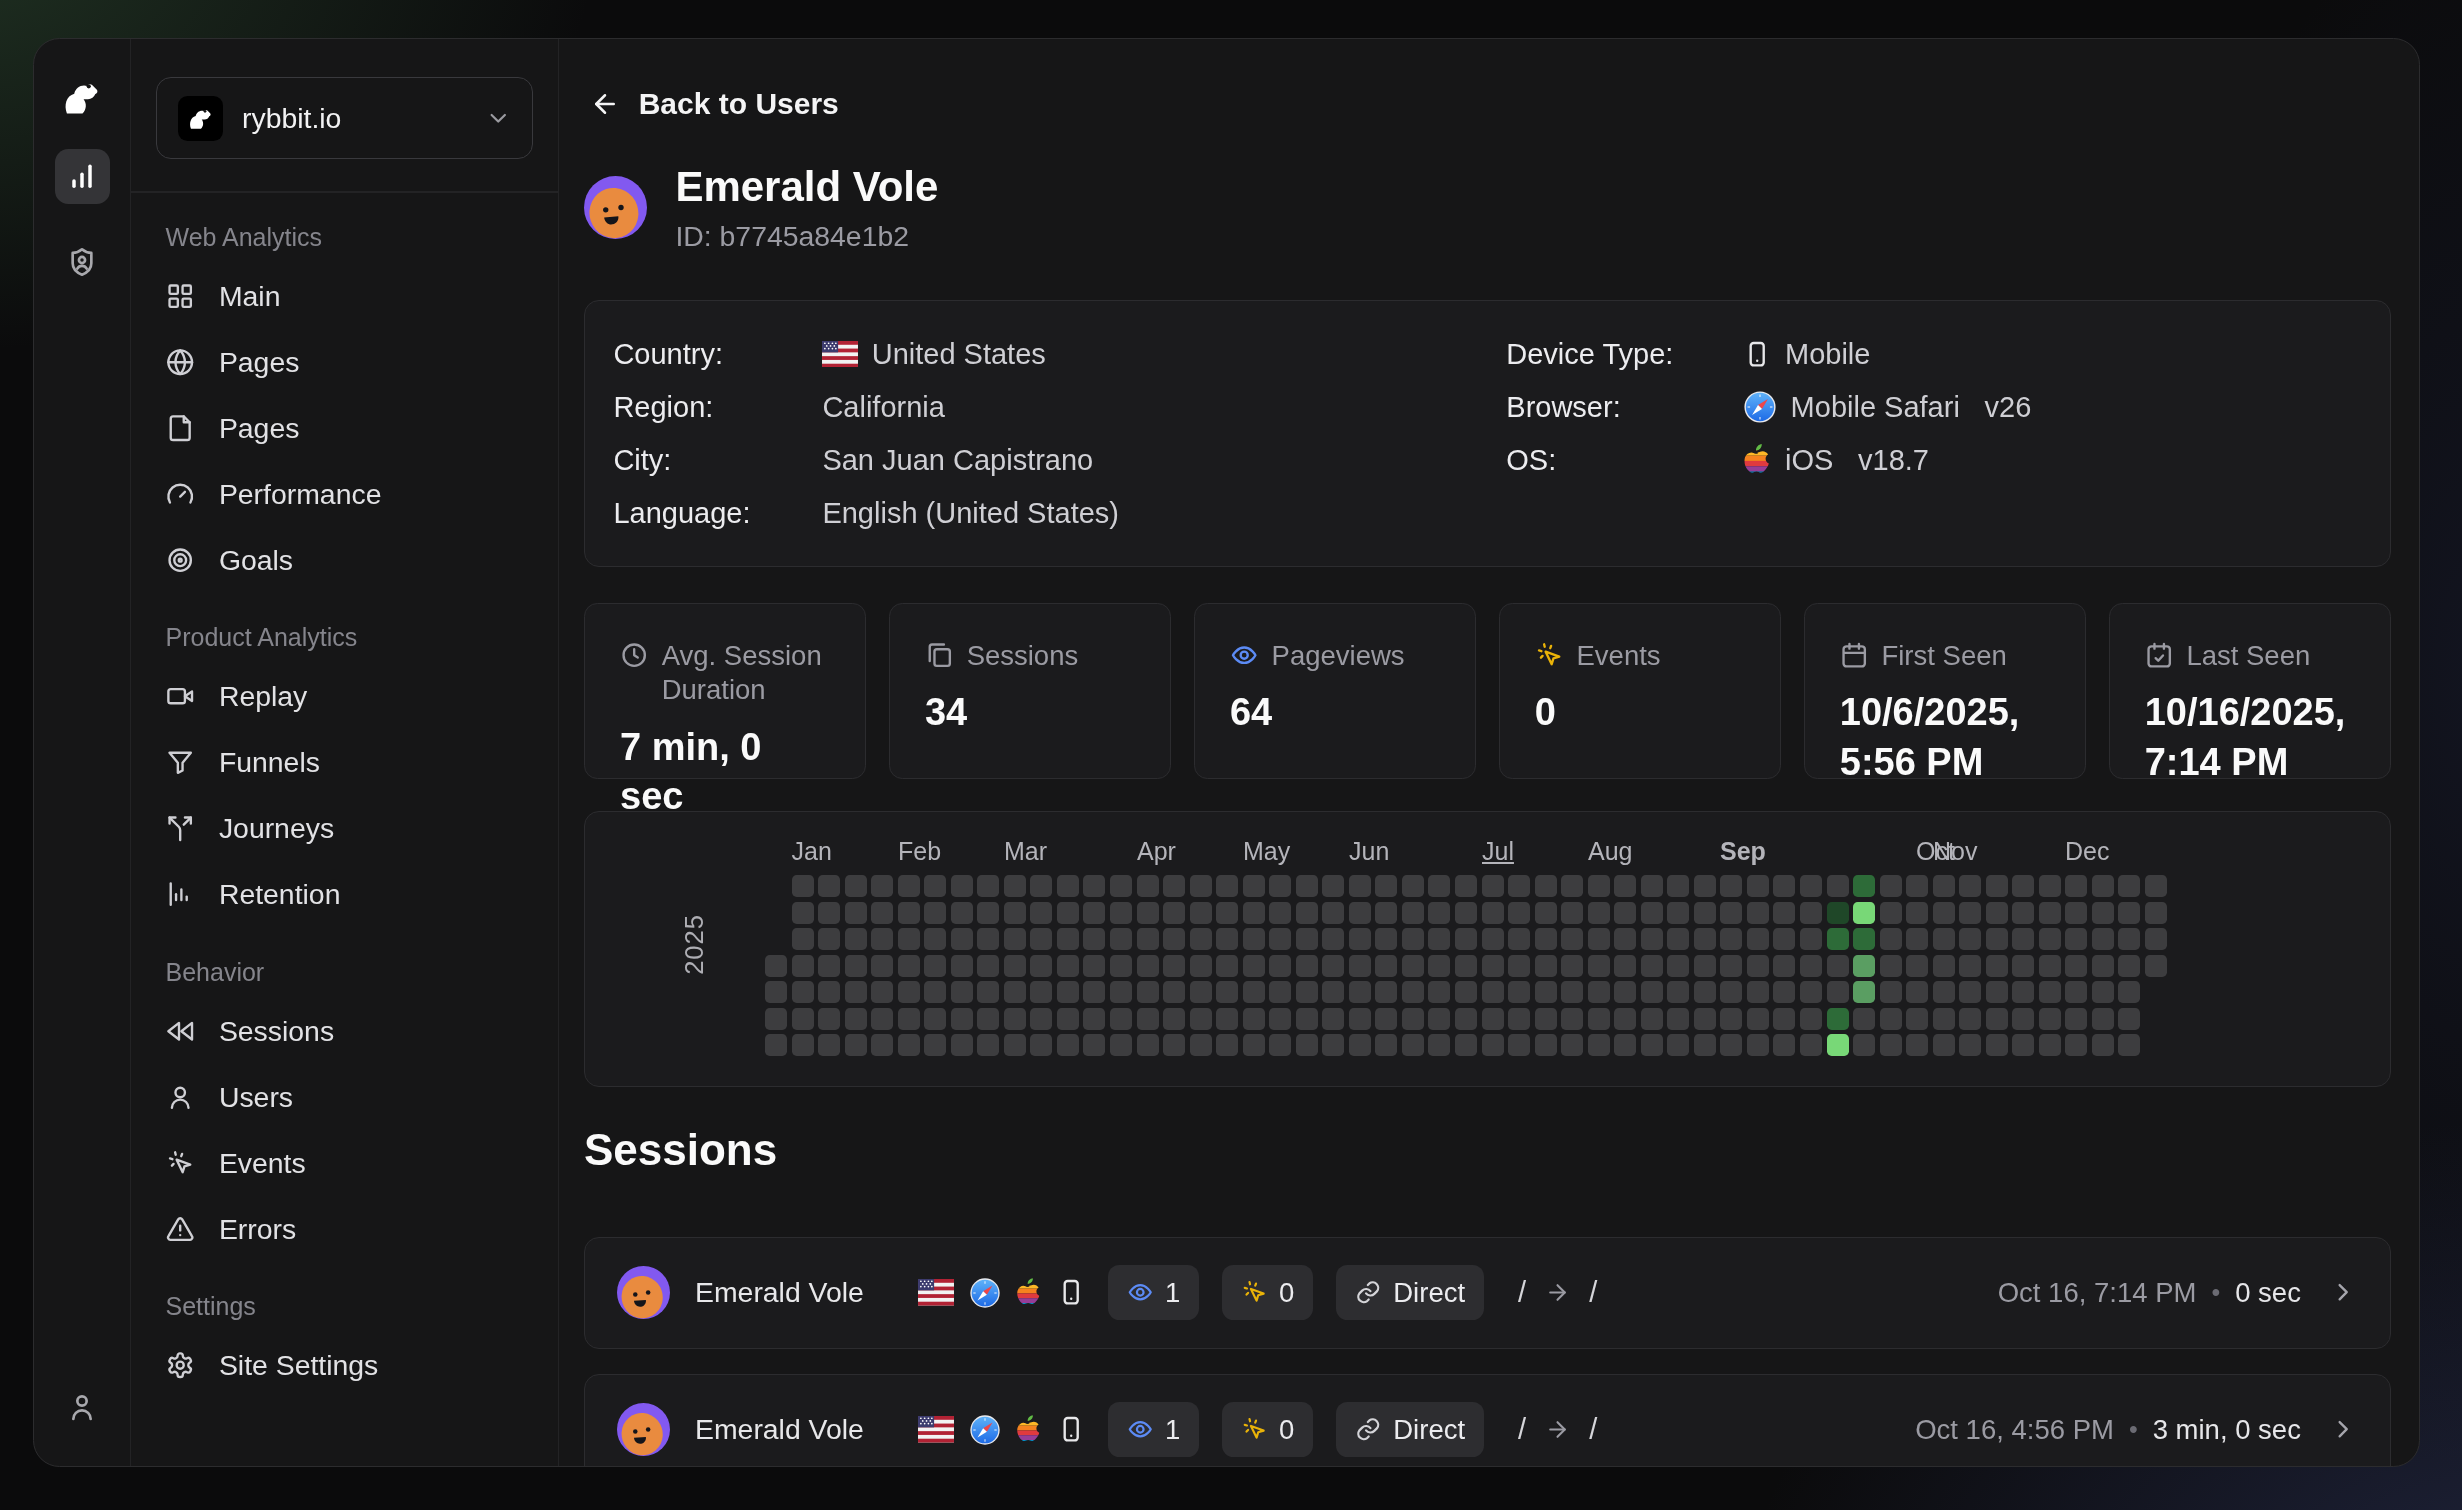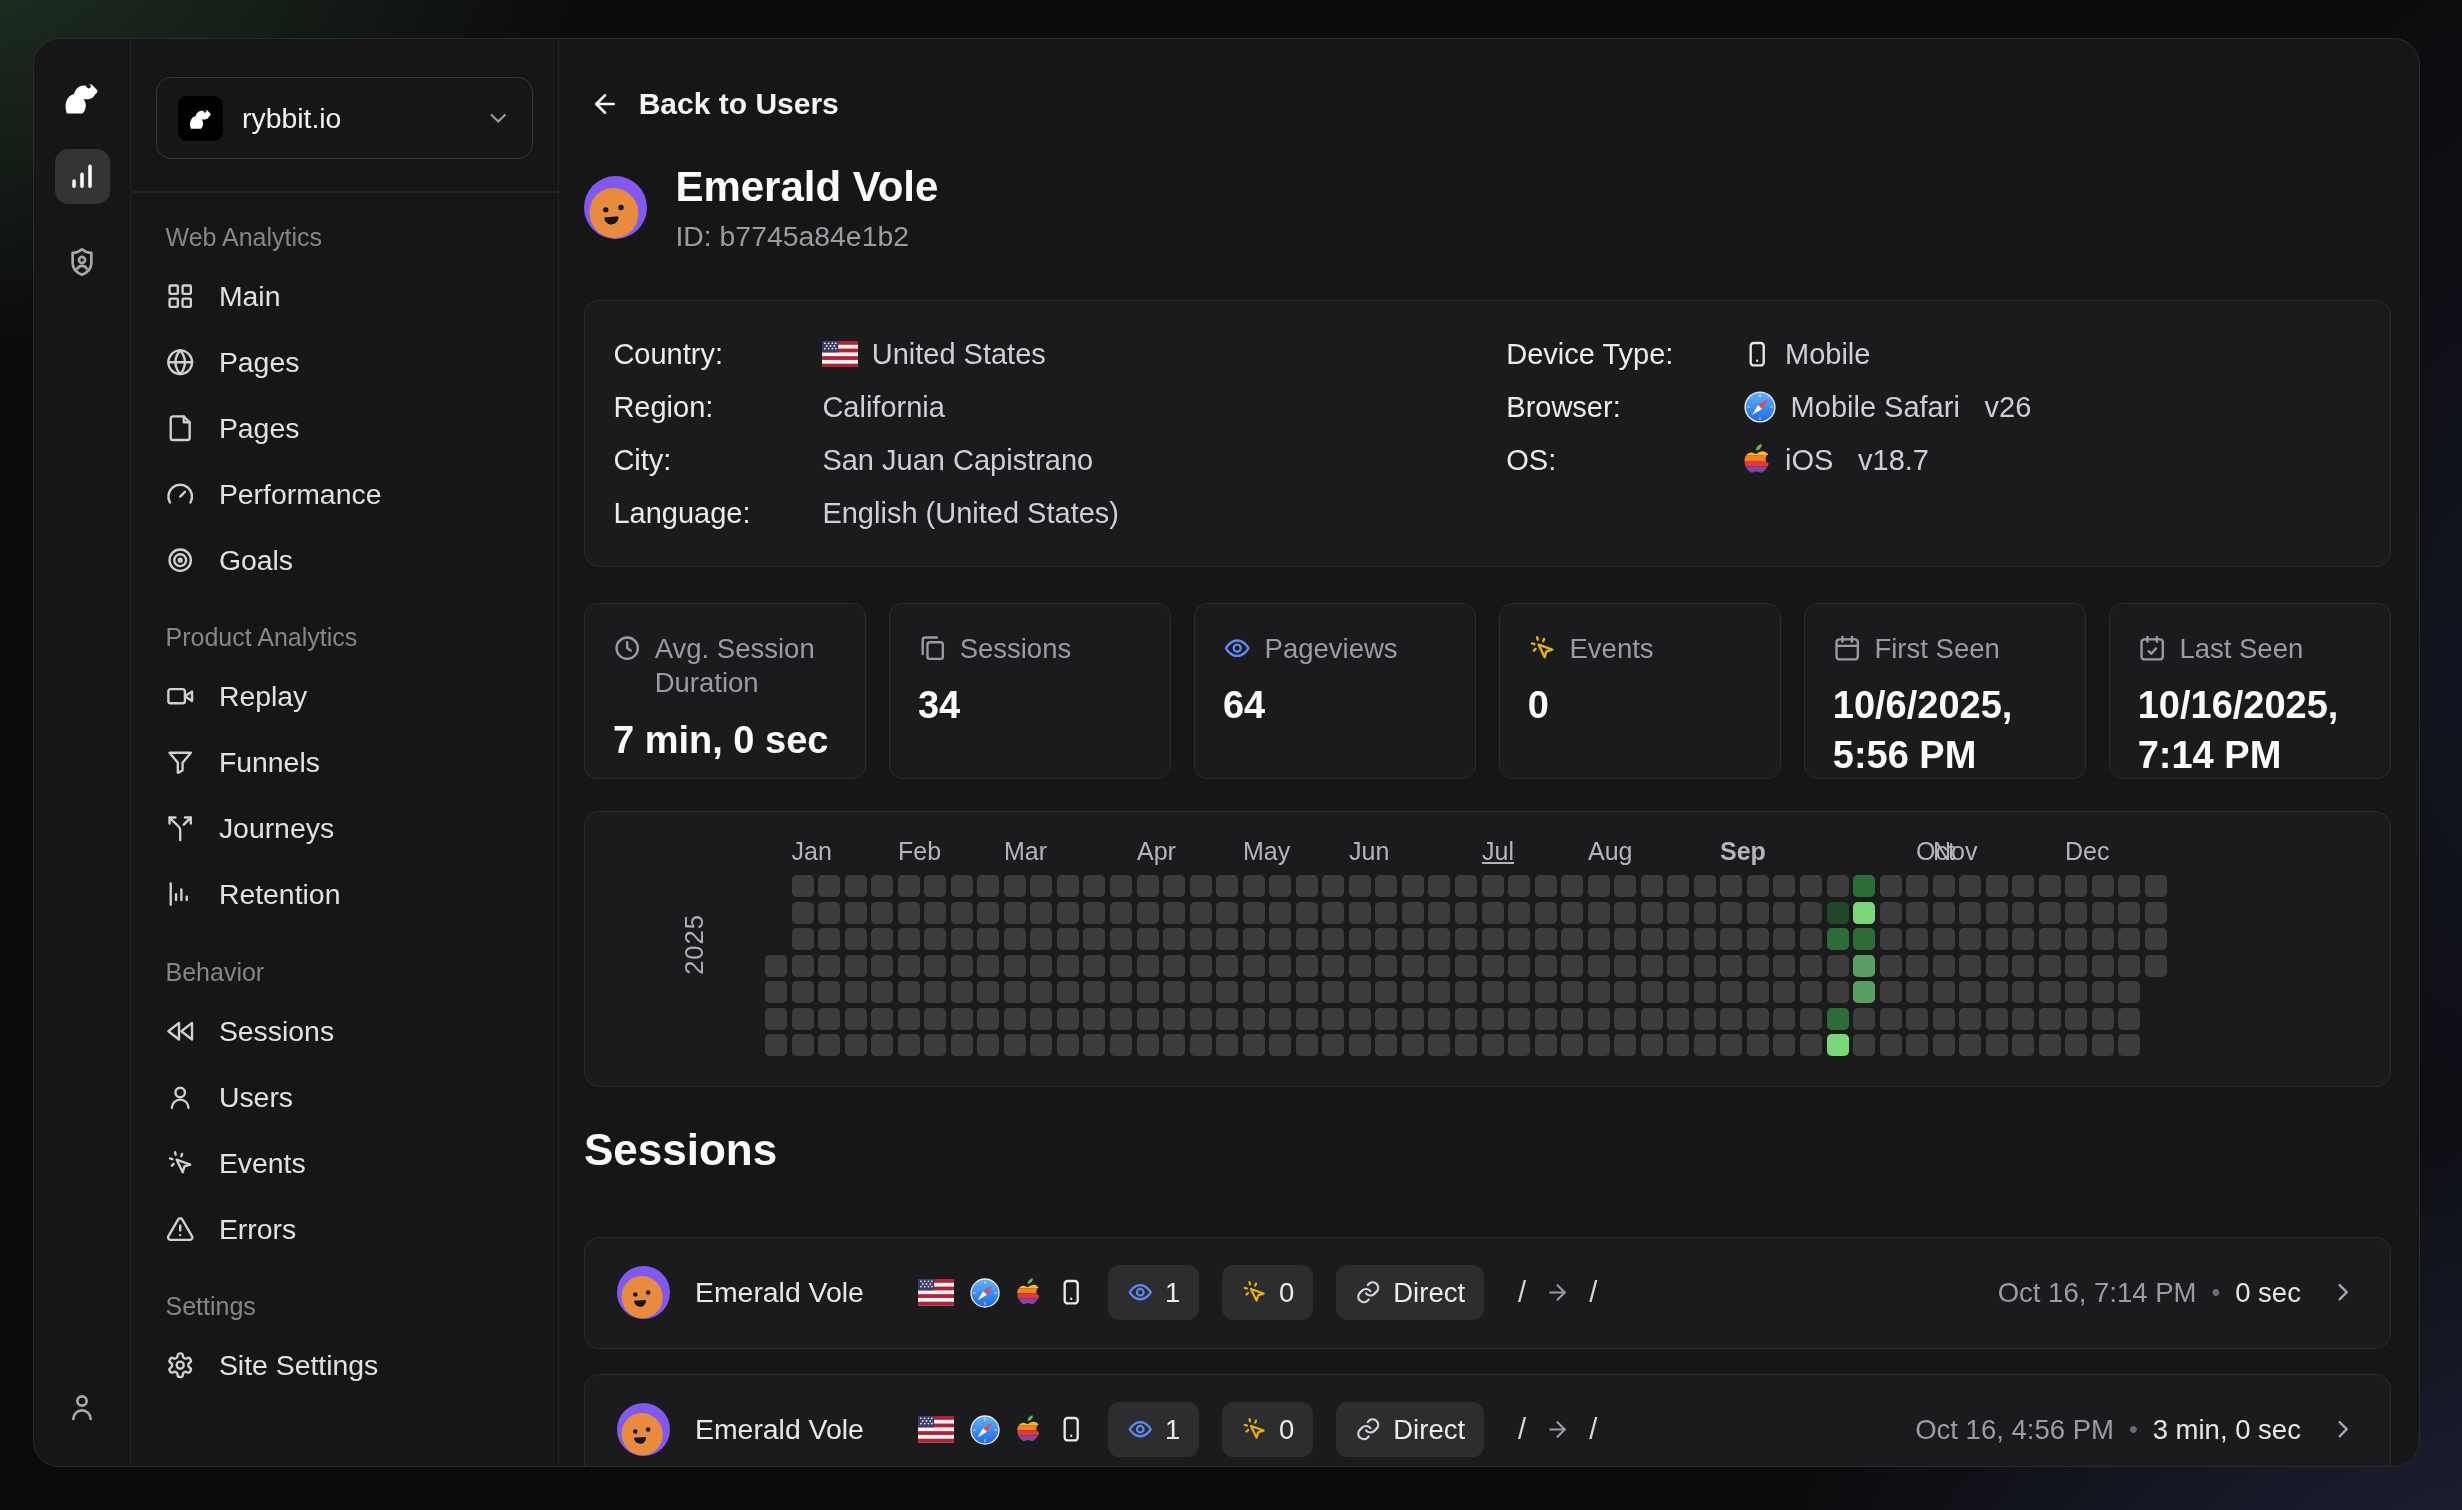--- a/index.html
+++ b/index.html
@@ -58,21 +58,21 @@
   .info-label{width:209px;color:#ececef;flex:0 0 auto}
   .col-right .info-label{width:237px}
   .info-value{color:#cfcfd4;display:flex;align-items:center;gap:13.3px}
   .info-value .ver{margin-left:11.4px}
   .flag-ic{width:36px;height:26.5px}
   .safari-ic{width:34px;height:34px}
   .apple-ic{width:28.4px;height:33px}
   .phone-ic{width:28.4px;height:28.4px;color:#e8e8ea}
 
   .stats{display:flex;gap:23px;margin-top:36px}
-  .stat-card{flex:1;background:#1b1b1d;border:1.9px solid #2c2c2f;border-radius:13.3px;padding:28px;
+  .stat-card{flex:1;background:#1b1b1d;border:1.9px solid #2c2c2f;border-radius:13.3px;padding:35px;
              height:176px;box-sizing:border-box}
   .stat-top{display:flex;align-items:flex-start;gap:13.3px;font-size:27.5px;color:#9b9ba3;line-height:1.25}
   .stat-top .ic{margin-top:1.9px;color:#9b9ba3}
   .stat-value{font-size:38px;font-weight:700;color:#fafafa;margin-top:15px;line-height:1.3}
 
   .hm-card{margin-top:32px;background:#1b1b1d;border:1.9px solid #2c2c2f;border-radius:15px;
            padding:21px 38px 30px;display:flex;box-sizing:border-box}
   .hm-year-col{width:142px;display:flex;align-items:center;justify-content:center}
   .hm-year{transform:rotate(-90deg);font-size:25.6px;color:#aeaeb4;letter-spacing:0.9px}
   .hm-months{position:relative;height:42px;font-size:25px;color:#b4b4ba}

